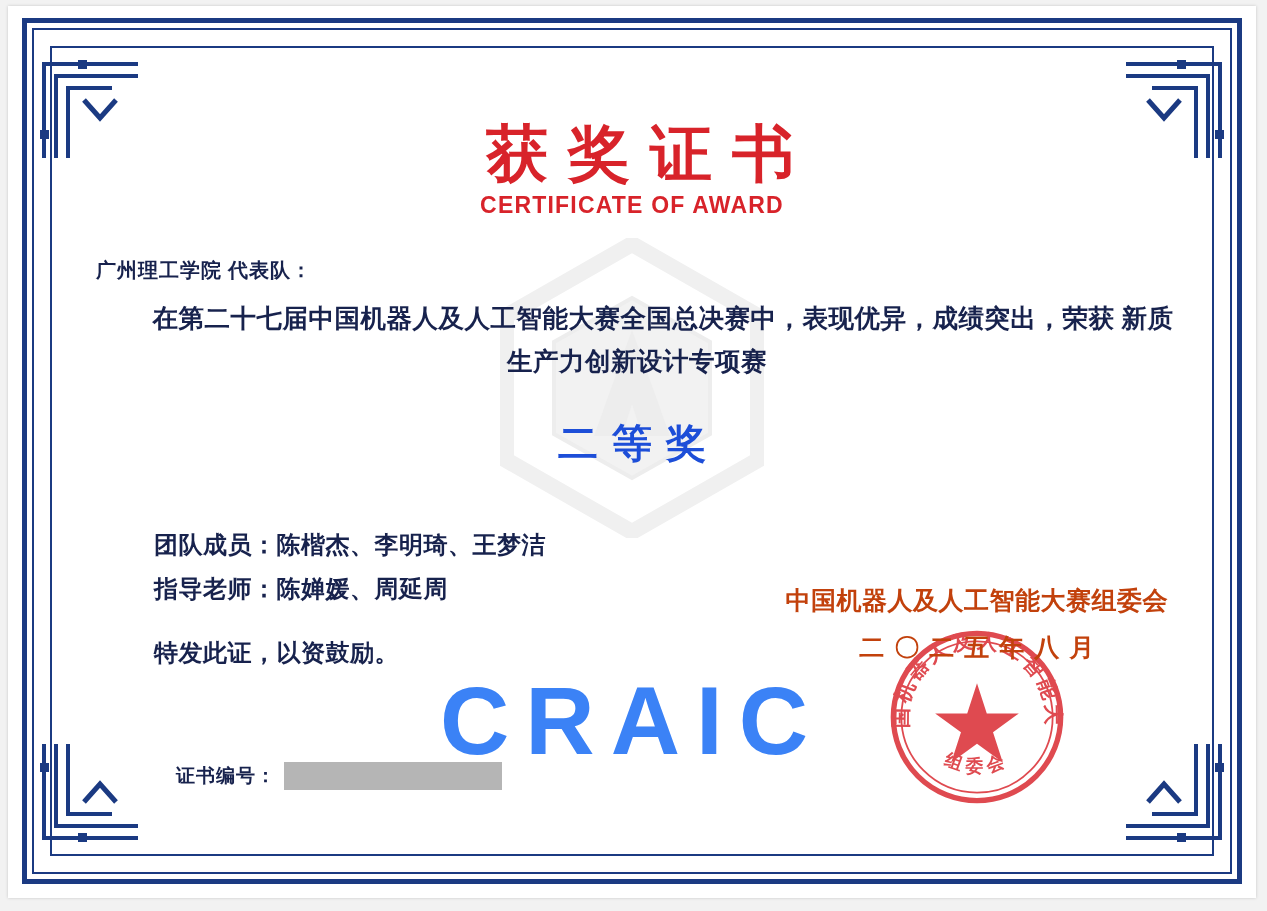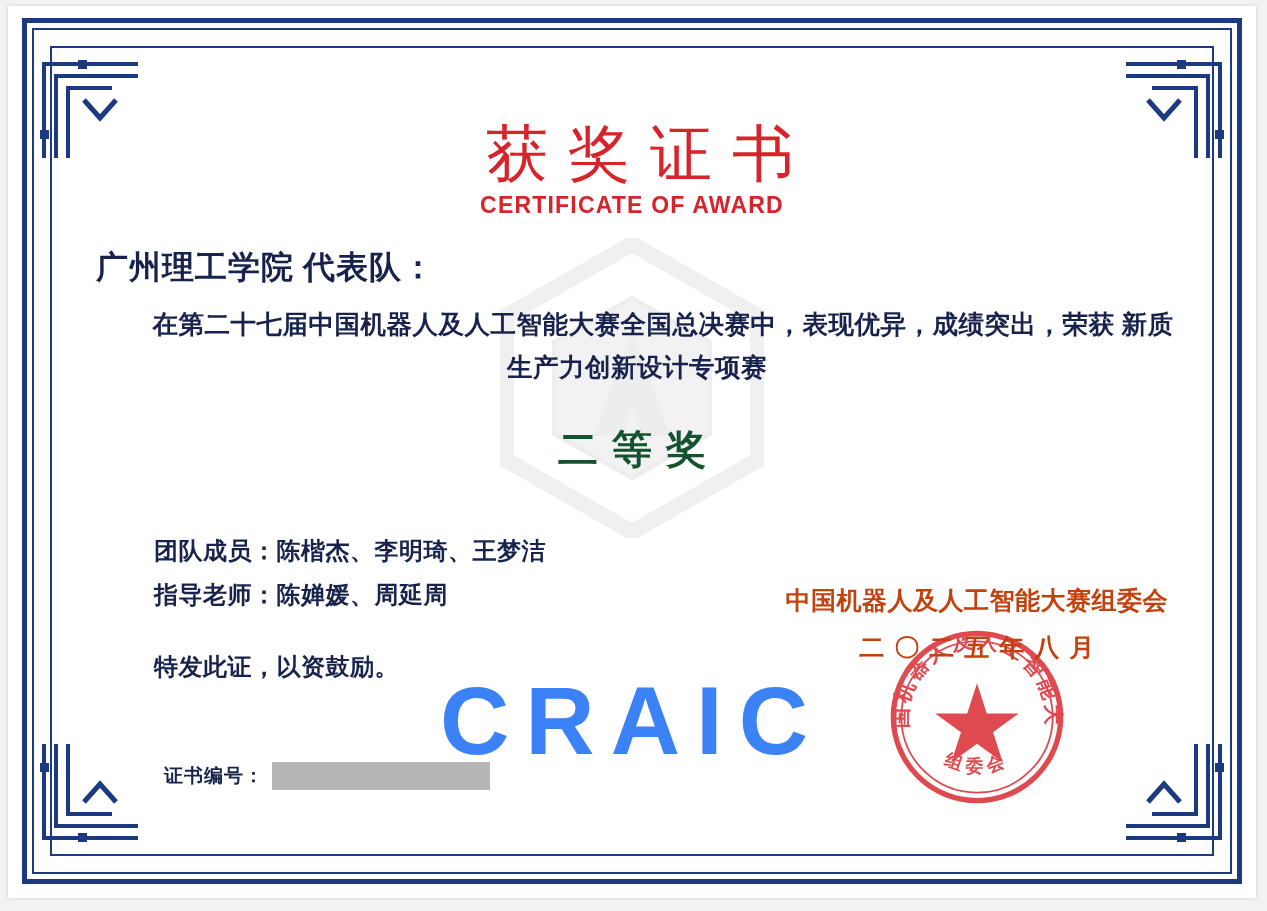--- a/index.html
+++ b/index.html
@@ -104,21 +104,21 @@
     bottom: 42px;
   }
 
   .title-zh {
     position: absolute;
     top: 66px;
     left: 16px; right: 0;
     text-align: center;
     color: #d8232a;
     font-family: "Liberation Serif", serif;
-    font-weight: normal;
+    font-weight: bold;
     font-size: 62px;
     letter-spacing: 20px;
     text-indent: 20px;
   }
   .title-en {
     position: absolute;
     top: 146px;
     left: 0; right: 0;
     text-align: center;
     color: #d8232a;
@@ -130,57 +130,57 @@
 
   .body-area {
     position: absolute;
     top: 196px;
     left: 24px;
     right: 24px;
     color: #17224d;
   }
 
   .salutation {
-    font-size: 32px;
+    font-size: 20px;
     letter-spacing: 1px;
-    margin: 4px 0 14px 22px;
+    margin: 15px 0 14px 22px;
     font-weight: 600;
   }
 
   .paragraph {
     font-size: 25.5px;
     line-height: 1.68;
     letter-spacing: 0.5px;
     text-indent: 52px;
     margin: 0 8px 0 18px;
     font-weight: 600;
     text-align: center;
   }
 
   .award {
     text-align: center;
-    color: #14532d;
+    color: #1d4ed8;
     font-size: 40px;
     font-weight: bold;
     letter-spacing: 14px;
     text-indent: 14px;
     margin-top: 32px;
   }
 
   .members {
     margin: 52px 0 0 80px;
     font-size: 24px;
     line-height: 1.85;
     letter-spacing: 0.5px;
     font-weight: 600;
   }
   .members .row { white-space: nowrap; }
 
   .closing {
-    margin: 34px 0 0 80px;
+    margin: 26px 0 0 80px;
     font-size: 24px;
     letter-spacing: 0.5px;
     font-weight: 600;
   }
 
   
   .sign-block {
     position: absolute;
     right: 46px;
     top: 538px;
@@ -207,21 +207,21 @@
     right: 148px;
     top: 582px;
     width: 178px;
     height: 178px;
     opacity: 0.82;
   }
 
   
   .cert-no {
     position: absolute;
-    left: 114px;
+    left: 126px;
     bottom: 66px;
     display: flex;
     align-items: center;
   }
   .cert-no-label {
     font-size: 19px;
     color: #17224d;
     font-weight: 700;
     letter-spacing: 1px;
     margin-right: 8px;

